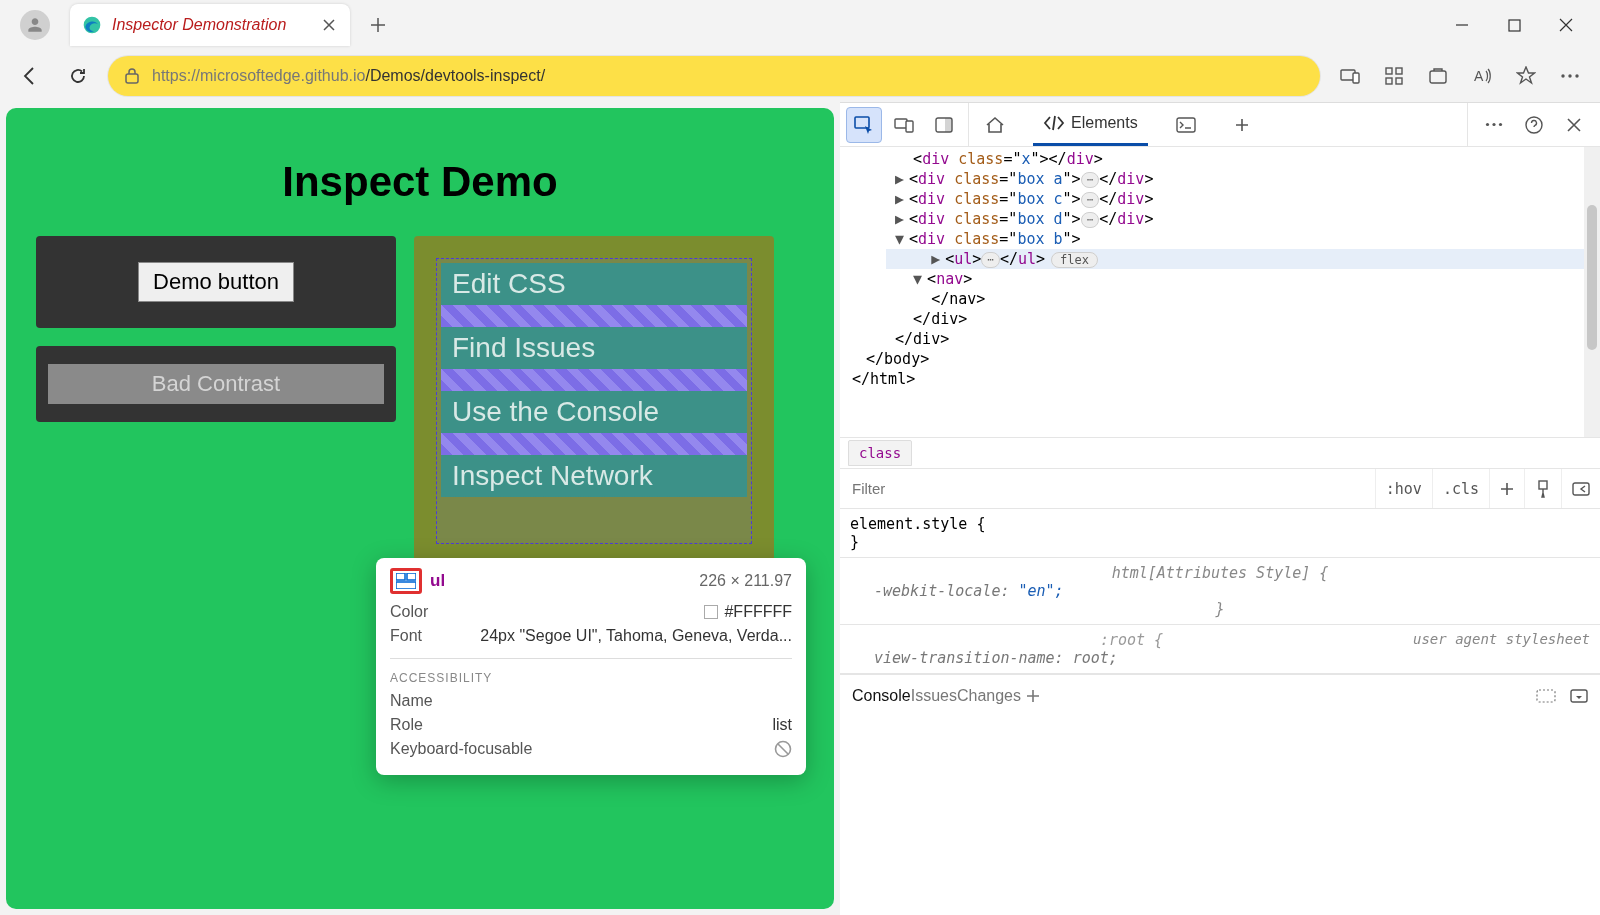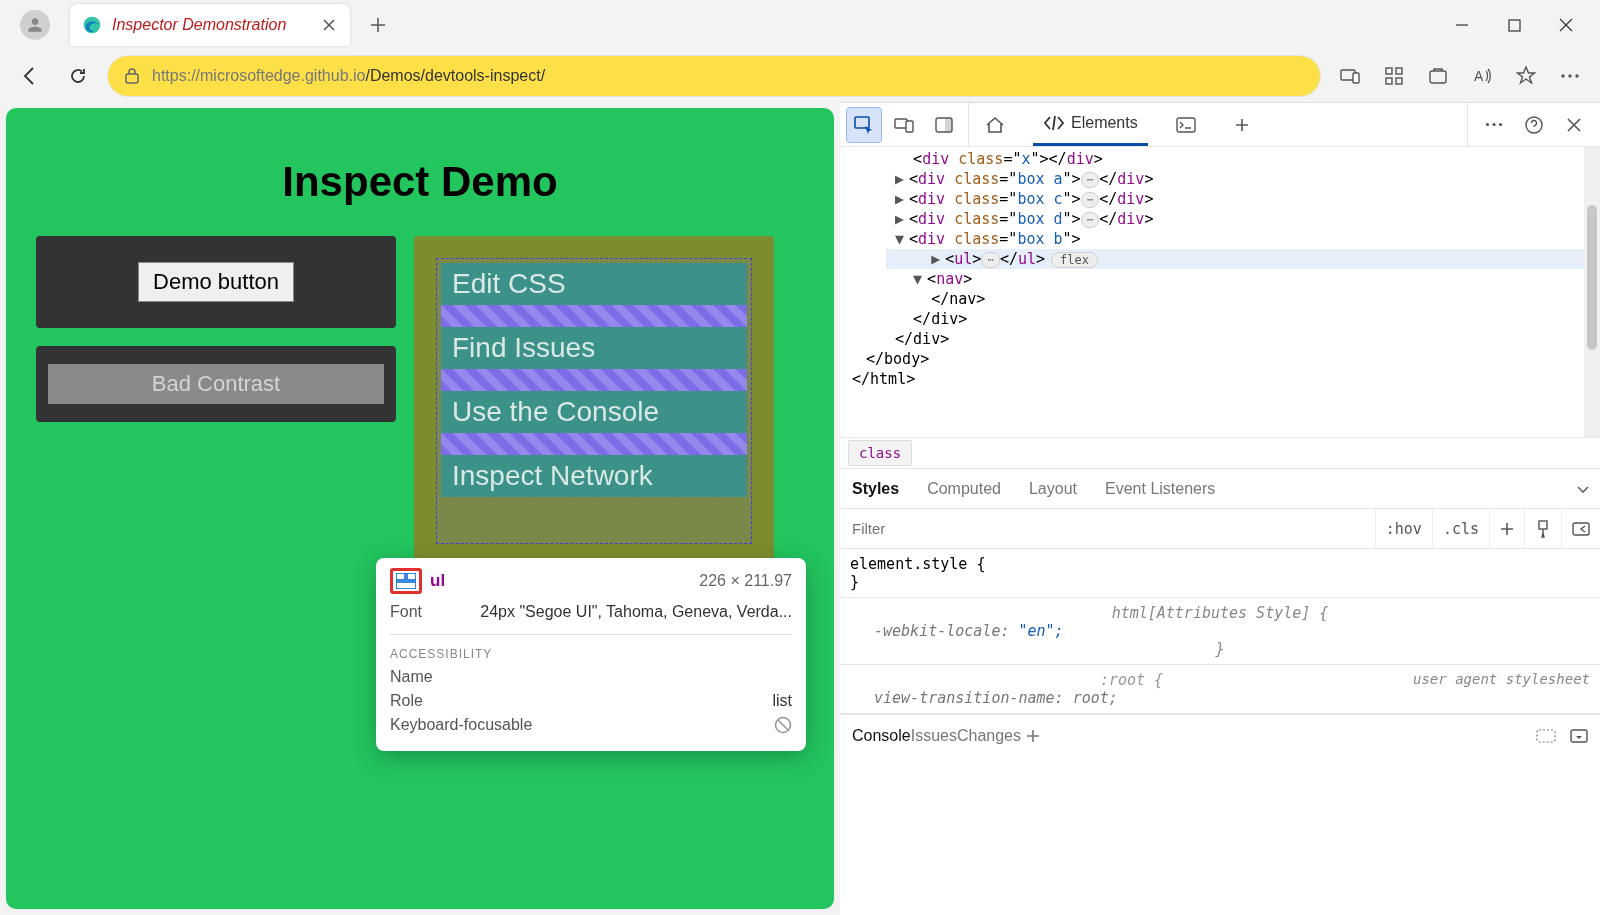--- a/index.html
+++ b/index.html
@@ -246,20 +246,27 @@
         <span class="tip-badge">
             <svg width="20" height="16" viewBox="0 0 20 16">
               <rect x="0" y="0" width="9" height="7" fill="none" stroke="#0a6cd6" stroke-width="1.6"></rect>
               <rect x="11" y="0" width="9" height="7" fill="none" stroke="#0a6cd6" stroke-width="1.6"></rect>
               <rect x="0" y="9" width="20" height="7" fill="none" stroke="#0a6cd6" stroke-width="1.6"></rect>
             </svg>
           </span>
         <span class="tip-el">ul</span>
         <span class="tip-dim">226 × 211.97</span>
       </div>
+      <div class="tip-row">
+          <span>Color</span>
+          <span class="colorswatch">
+            <span class="sw"></span>
+            <span class="val">#FFFFFF</span>
+          </span>
+        </div>
       <div class="tip-row">
           <span>Font</span>
           <span class="val">24px "Segoe UI", Tahoma, Geneva, Verda...</span>
         </div>
       <div class="tip-sep">ACCESSIBILITY</div>
       <div class="tip-row">
           <span>Name</span>
           <span></span>
         </div>
       <div class="tip-row">
@@ -363,31 +370,20 @@
       <div class="line" style="margin-left:-34px"><span>&lt;/html&gt;</span></div>
       <div class="dt-scroll">
           <div class="thumb"></div>
         </div>
     </div>
 
     <div class="breadcrumb">
       <span class="bc-item">class</span>
     </div>
 
-    <div class="style-tabs">
-      <span class="style-tab active">Styles</span>
-      <span class="style-tab">Computed</span>
-      <span class="style-tab">Layout</span>
-      <span class="style-tab">Event Listeners</span>
-      <span class="exp">
-          <svg width="14" height="10" viewBox="0 0 14 10">
-            <path d="M2 3l5 5 5-5" fill="none" stroke="#666" stroke-width="1.6"></path>
-          </svg>
-        </span>
-    </div>
 
     <div class="style-filter">
       <input type="text" placeholder="Filter" style="">
       <span class="sf-btn">:hov</span>
       <span class="sf-btn">.cls</span>
       <span class="sf-btn">
           <svg width="14" height="14" viewBox="0 0 14 14">
             <path d="M7 1v12M1 7h12" stroke="#555" stroke-width="1.6"></path>
           </svg>
         </span>

